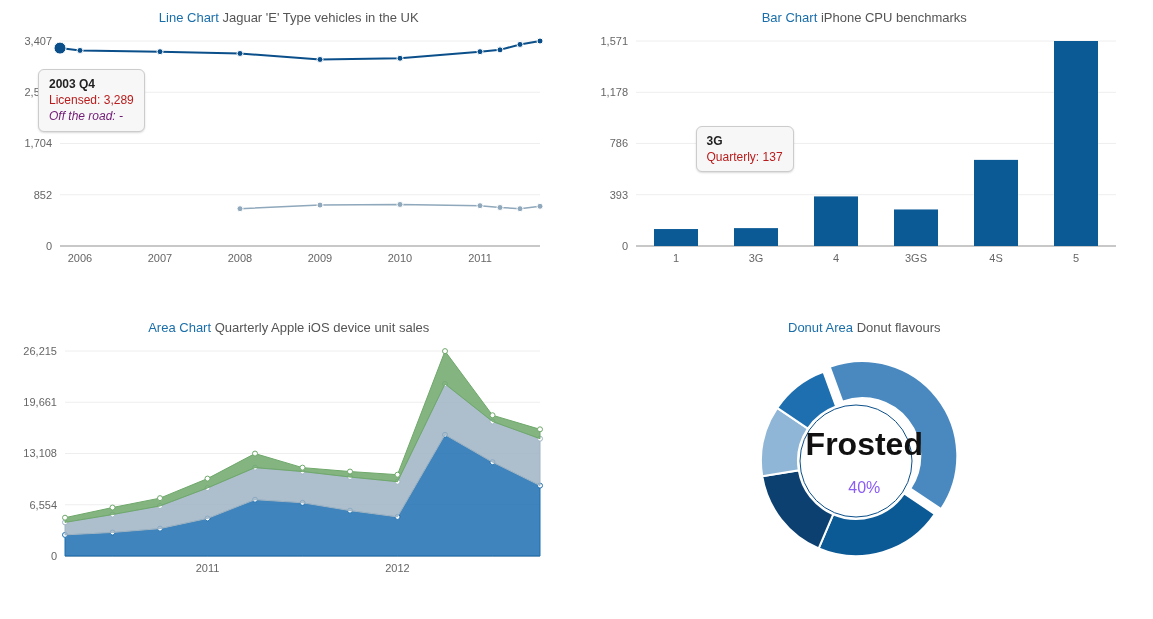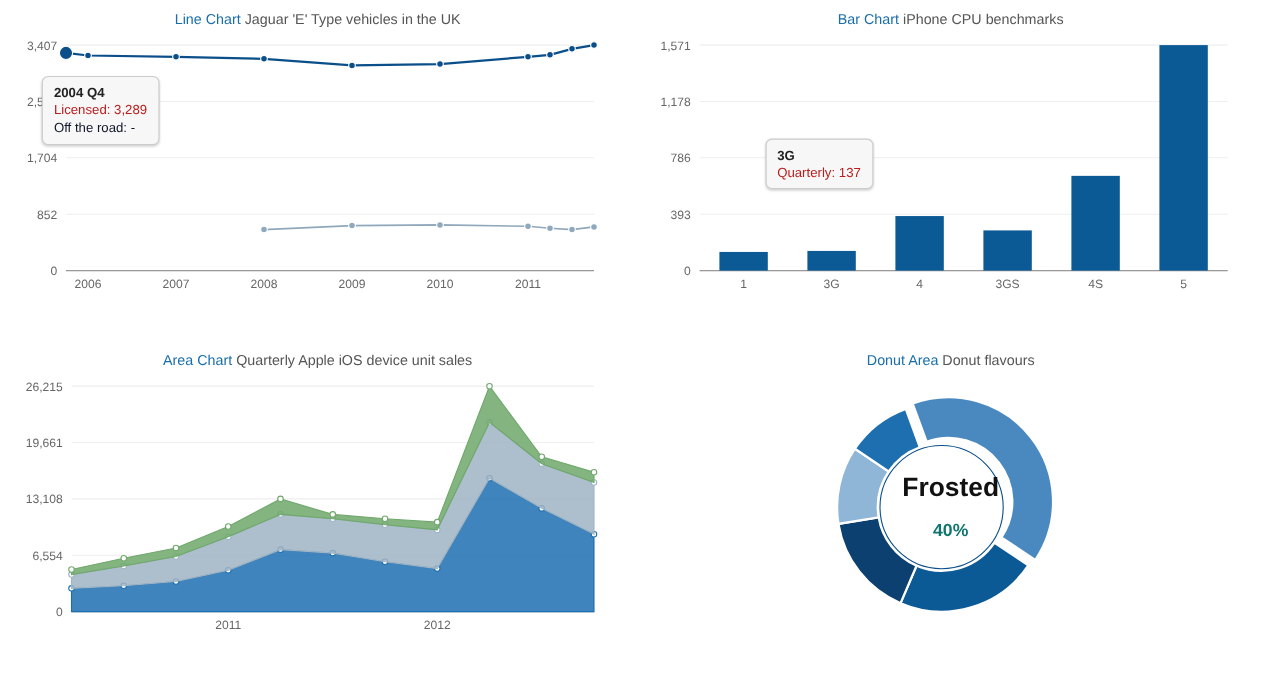--- a/index.html
+++ b/index.html
@@ -40,29 +40,29 @@
     border: 1px solid #ccc;
     border-radius: 6px;
     padding: 6px 10px;
     font-size: 12px;
     box-shadow: 0 1px 2px rgba(0,0,0,.15);
     line-height: 1.35;
     white-space: nowrap;
   }
   .tooltip .hdr { font-weight: bold; color:#222; }
   .tooltip .val { color: #b91c1c; }
-  .tooltip .mut { color: #0f172a; }
+  .tooltip .mut { color: #701a75; font-style: italic; }
   .donut-center {
     position:absolute;
     left:50%; top:50%;
     transform:translate(-50%,-50%);
     text-align:center;
   }
-  .donut-center .lbl { font-weight:bold; font-size:24px; color:#111;}
-  .donut-center .pct { font-size:16px; color:#0f766e; margin-top:16px;font-weight:bold;}
+  .donut-center .lbl { font-weight:bold; font-size:32px; color:#111;}
+  .donut-center .pct { font-size:16px; color:#8b5cf6; margin-top:16px;}
 </style>
 </head>
 <body>
 
 <div class="grid">
 
   <div class="cell">
     <div class="title">
       <span class="type">Line Chart</span>
       <span class="sub">Jaguar 'E' Type vehicles in the UK</span>
@@ -100,21 +100,21 @@
           <path d="M230,177.6944525975932L310,174.08423833284414L390,173.48253595538597L470,174.6859407103023L490,176.49104784267683L510,177.6944525975932L530,175.2876430877605" fill="none" stroke="#8fa8bb" stroke-width="1.5"></path>
           <circle cx="230" cy="177.6944525975932" r="3" fill="#8fa8bb" stroke="#fff" stroke-width="1"></circle>
           <circle cx="310" cy="174.08423833284414" r="3" fill="#8fa8bb" stroke="#fff" stroke-width="1"></circle>
           <circle cx="390" cy="173.48253595538597" r="3" fill="#8fa8bb" stroke="#fff" stroke-width="1"></circle>
           <circle cx="470" cy="174.6859407103023" r="3" fill="#8fa8bb" stroke="#fff" stroke-width="1"></circle>
           <circle cx="490" cy="176.49104784267683" r="3" fill="#8fa8bb" stroke="#fff" stroke-width="1"></circle>
           <circle cx="510" cy="177.6944525975932" r="3" fill="#8fa8bb" stroke="#fff" stroke-width="1"></circle>
           <circle cx="530" cy="175.2876430877605" r="3" fill="#8fa8bb" stroke="#fff" stroke-width="1"></circle>
         </svg>
       <div class="tooltip" style="left:28px; top:38px;">
-        <div class="hdr">2004 Q4</div>
+        <div class="hdr">2003 Q4</div>
         <div class="val">
           <span>Licensed:</span>
           <span>3,289</span>
         </div>
         <div class="mut">
           <span>Off the road:</span>
           <span>-</span>
         </div>
       </div>
     </div>

